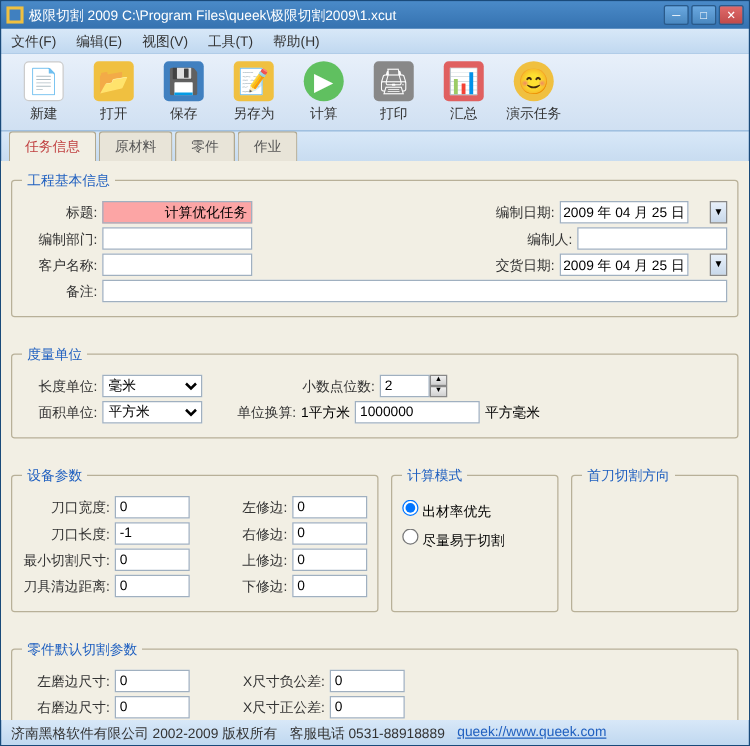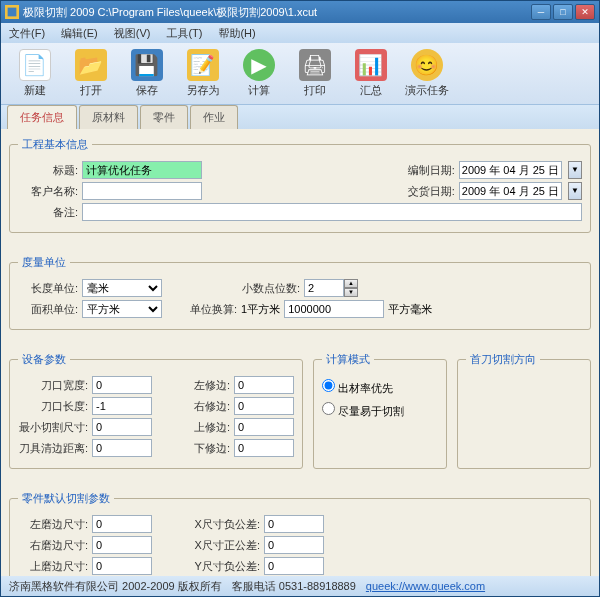--- a/index.html
+++ b/index.html
@@ -30,21 +30,21 @@
 .lbl.w50{width:50px}
 input[type=text]{height:18px;border:1px solid #a0b0c0;background:#fff;padding:0 3px;font-size:11px}
 input.w100{width:100px}
 input.w120{width:120px}
 input.w60{width:60px}
 select{height:18px;border:1px solid #a0b0c0;background:#fff;font-size:11px}
 .spinner{display:flex}
 .spinner input{width:40px}
 .spinbtns{width:14px;display:flex;flex-direction:column}
 .spinbtns div{height:9px;background:linear-gradient(#f0f0f0,#d0d0d0);border:1px solid #888;font-size:6px;text-align:center;line-height:6px;cursor:pointer}
-.datesel{display:flex;align-items:flex-end;gap:6px}
+.datesel{display:flex;align-items:flex-end;gap:17px}
 .datesel span{background:#fff;border:1px solid #a0b0c0;height:18px;padding:0 2px;display:flex;align-items:center}
 .datesel .dd{width:14px;background:linear-gradient(#e8f0fa,#c8d8ea);border:1px solid #888;height:18px;text-align:center;cursor:pointer;font-size:8px;line-height:16px}
 .cols{display:flex;gap:10px}
 .radiogrp label{display:block;margin:6px 0;cursor:pointer}
 .statusbar{height:20px;background:linear-gradient(#d8e8f8,#c0d8f0);display:flex;align-items:center;padding:0 8px;color:#333;font-size:11px;gap:10px}
 .statusbar a{color:#2060c0;text-decoration:underline;cursor:pointer}
 </style>
 </head>
 <body>
 
@@ -111,27 +111,34 @@
     <div class="tab">零件</div>
     <div class="tab">作业</div>
   </div>
 
   <div class="content">
 
     <fieldset>
       <legend>工程基本信息</legend>
       <div class="row">
         <span class="lbl w60">标题:</span>
-        <input type="text" class="w120" style="background: #86efac;" value="计算优化任务">
+        <input type="text" class="w120" style="background: #fca5a5; text-align: right;" value="计算优化任务">
         <span style="flex:1"></span>
         <span class="lbl w60">编制日期:</span>
         <div class="datesel">
             <span>2009 年 04 月 25 日</span>
             <div class="dd">▼</div>
           </div>
+      </div>
+      <div class="row">
+        <span class="lbl w60">编制部门:</span>
+        <input type="text" class="w120" value="" style="">
+        <span style="flex:1"></span>
+        <span class="lbl w60">编制人:</span>
+        <input type="text" class="w120" value="" style="">
       </div>
       <div class="row">
         <span class="lbl w60">客户名称:</span>
         <input type="text" class="w120" value="" style="">
         <span style="flex:1"></span>
         <span class="lbl w60">交货日期:</span>
         <div class="datesel">
             <span>2009 年 04 月 25 日</span>
             <div class="dd">▼</div>
           </div>

